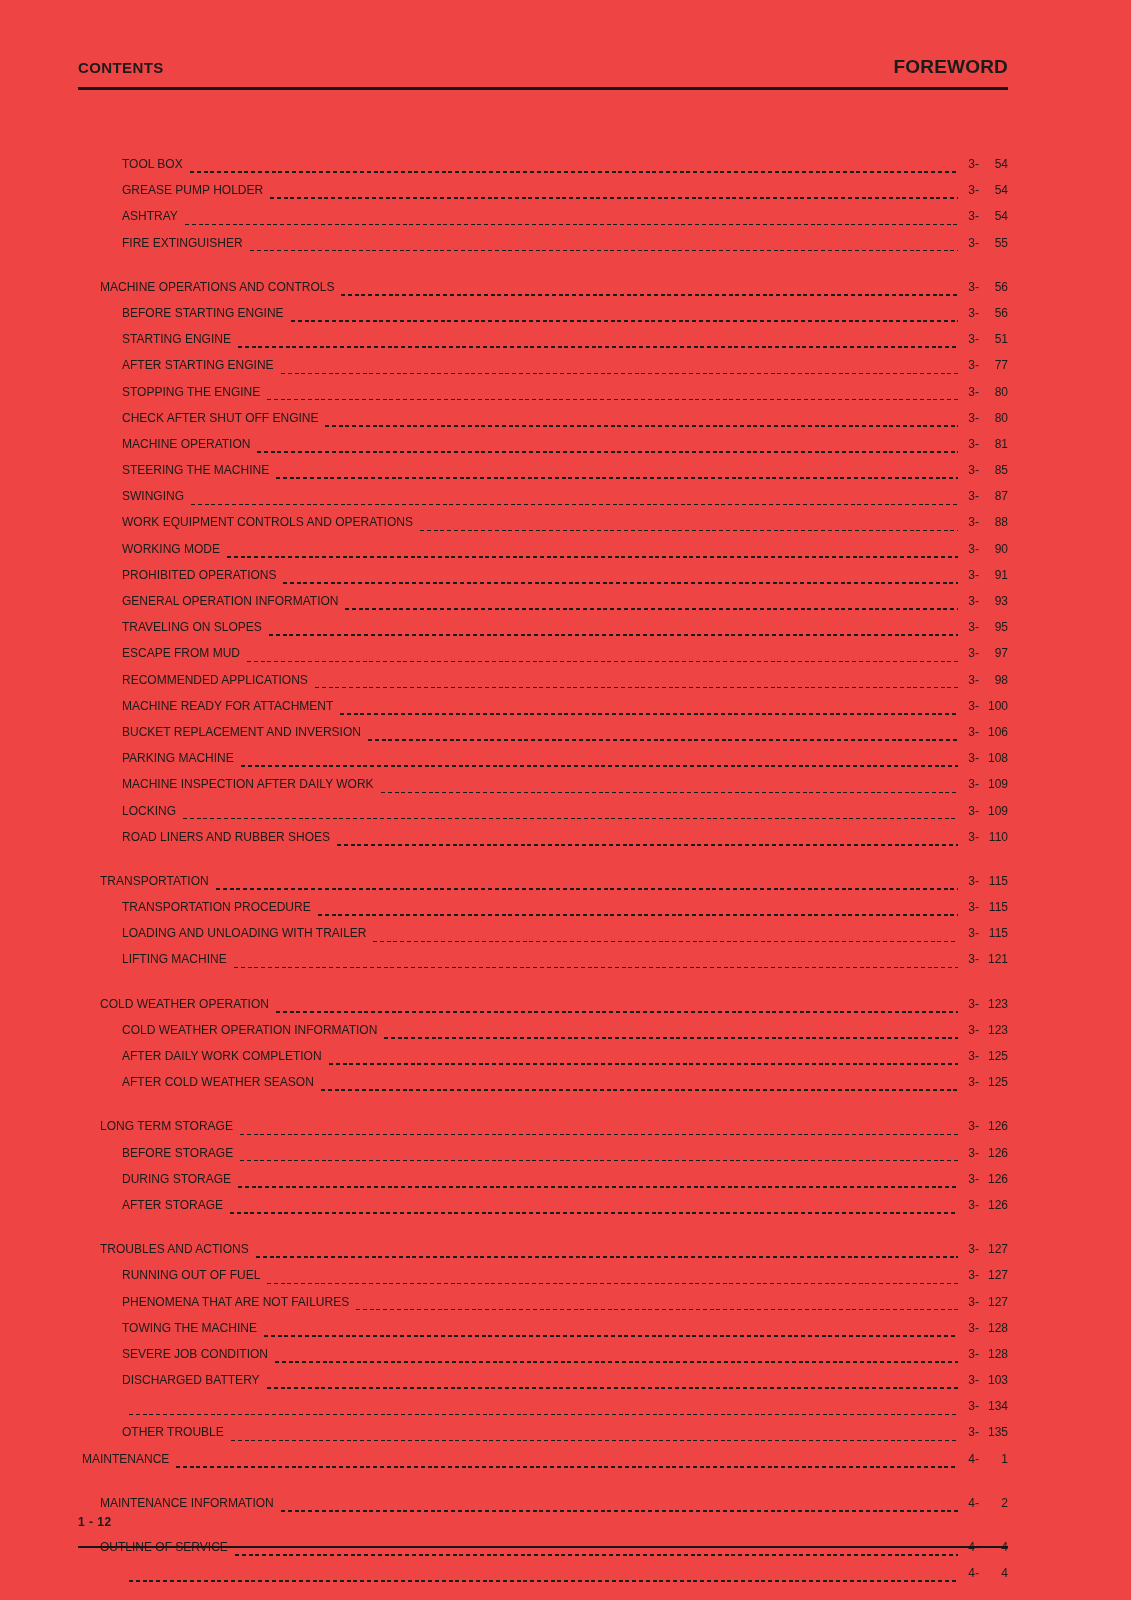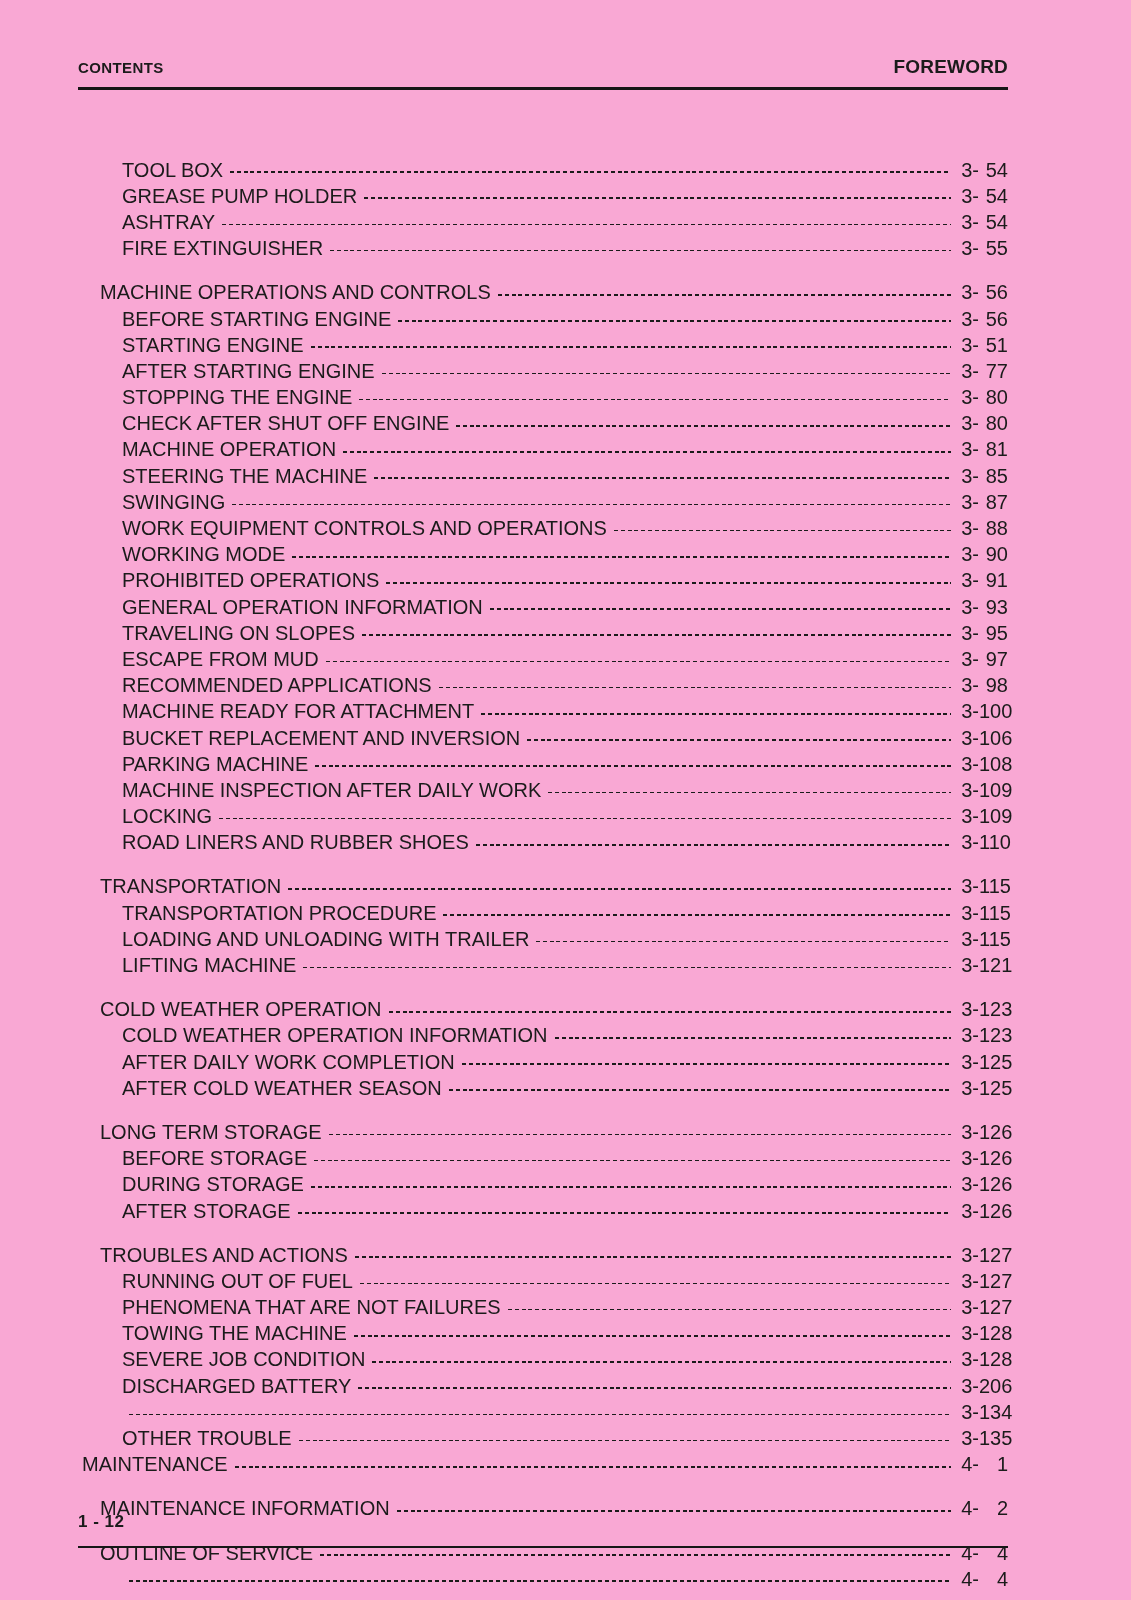--- a/index.html
+++ b/index.html
@@ -2,21 +2,21 @@
 <html><head>
 <meta charset="utf-8">
 <style>
   * { margin: 0; padding: 0; box-sizing: border-box; }
   html, body { background: #e8e8e8; }
   .page {
     position: relative;
     width: 1131px;
     height: 1600px;
     margin: 0 auto;
-    background: #f9a8d4;
+    background: #ef4444;
     font-family: "Liberation Sans", sans-serif;
     color: #1b1b1b;
     overflow: hidden;
   }
   .running-header {
     position: absolute;
     top: 56px;
     left: 78px;
     right: 123px;
     display: flex;
@@ -36,23 +36,22 @@
     letter-spacing: 0.2px;
   }
   .toc-list {
     position: absolute;
     top: 157px;
     left: 78px;
     right: 123px;
   }
   .row {
     display: flex;
-    align-items: center;
     height: 26.2px;
-    font-size: 20px;
+    font-size: 12px;
     white-space: nowrap;
   }
   .row.lvl0 { padding-left: 4px; }
   .row.lvl1 { padding-left: 22px; margin-top: 18px; }
   .row.lvl2 { padding-left: 44px; }
   .row .label {
     flex: 0 1 auto;
     overflow: hidden;
   }
   .row .leader {
@@ -79,21 +78,21 @@
     width: 29px;
     text-align: right;
   }
   .page-footer {
     position: absolute;
     left: 78px;
     right: 123px;
     top: 1512px;
   }
   .page-footer .folio {
-    font-size: 17px;
+    font-size: 12px;
     font-weight: bold;
     letter-spacing: 0.5px;
     margin-top: 19px;
   }
   .footer-rule {
     position: absolute;
     left: 78px;
     right: 123px;
     top: 1546px;
     border-top: 2.5px solid #161616;
@@ -452,21 +451,21 @@
         <span class="ref">
           <span class="ch">3-</span>
           <span class="num">128</span>
         </span>
       </div>
       <div class="row lvl2">
         <span class="label">DISCHARGED BATTERY</span>
         <span class="leader"></span>
         <span class="ref">
           <span class="ch">3-</span>
-          <span class="num">206</span>
+          <span class="num">103</span>
         </span>
       </div>
       <div class="row lvl2">
         <span class="leader"></span>
         <span class="ref">
           <span class="ch">3-</span>
           <span class="num">134</span>
         </span>
       </div>
       <div class="row lvl2">

